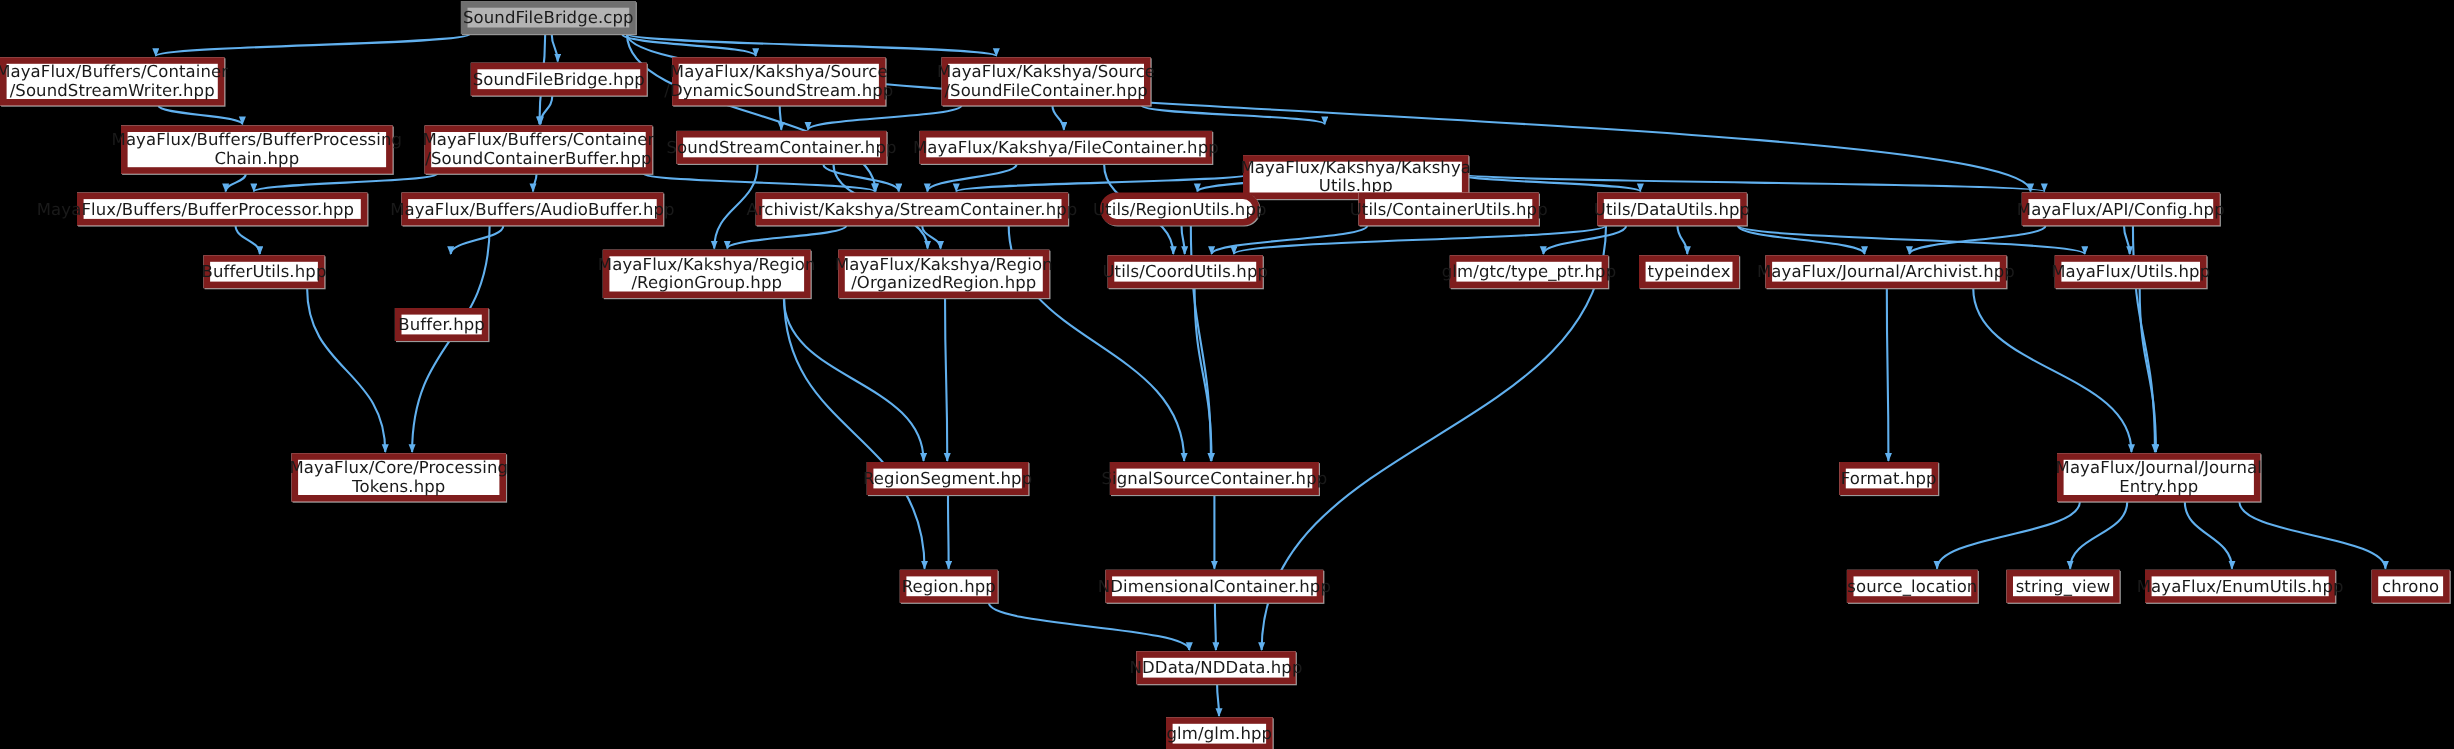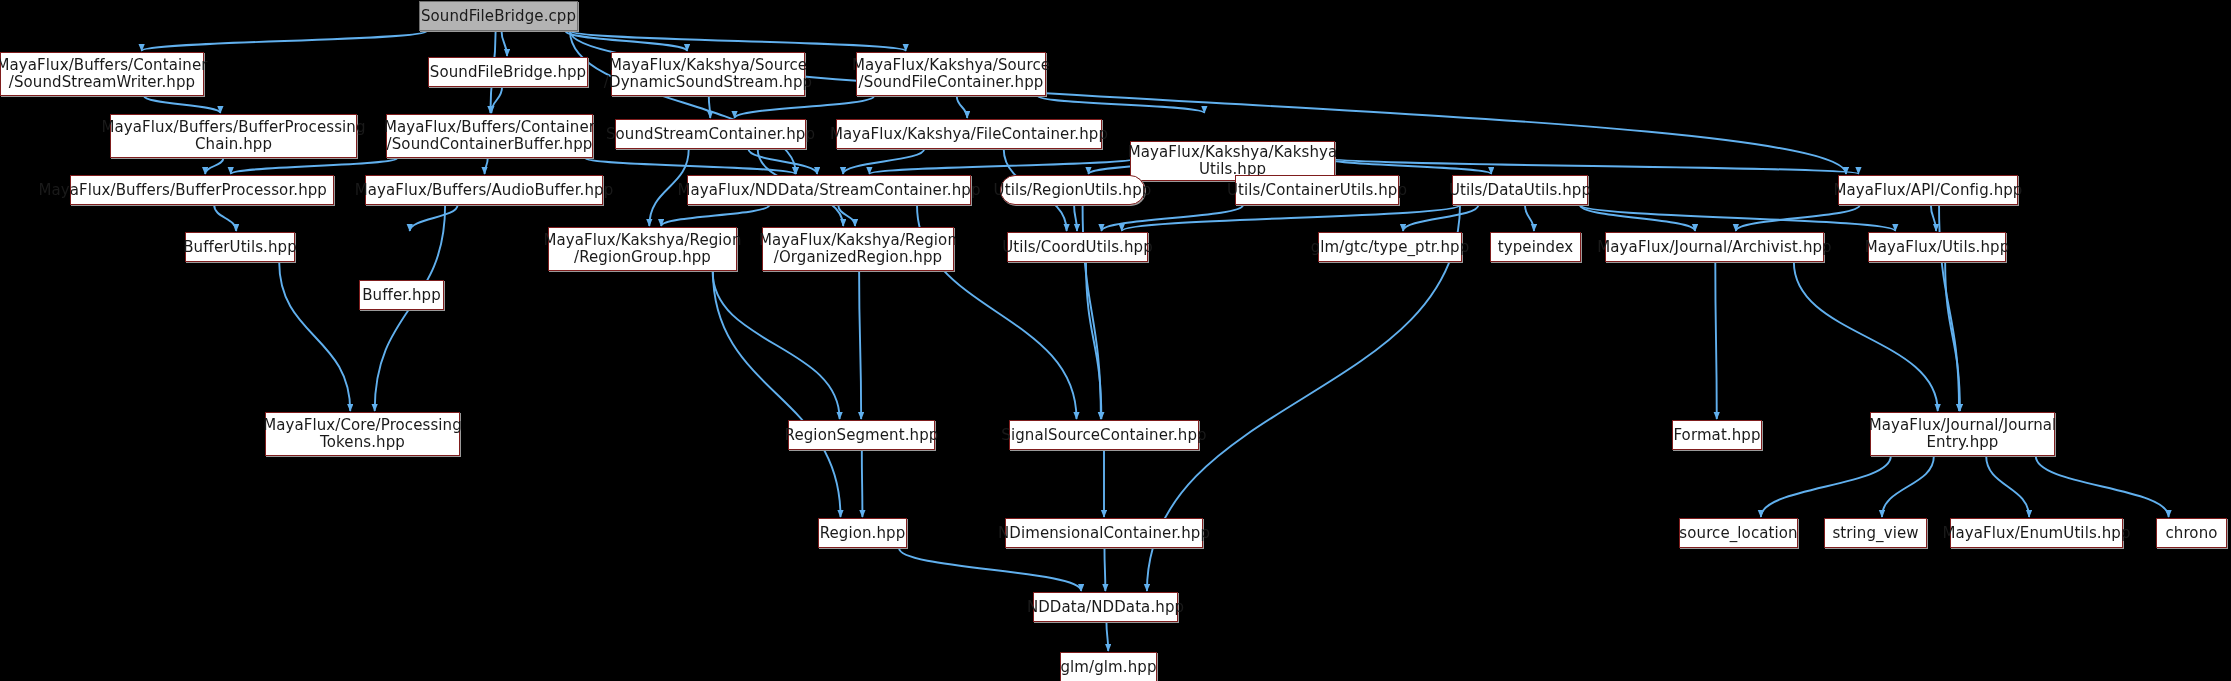--- a/index.html
+++ b/index.html
@@ -1,19 +1,19 @@
 <!DOCTYPE html>
 <html><head>
 <meta charset="utf-8">
 <style>
   html,body{margin:0;padding:0;background:#000;}
   #graph{position:relative;width:2231px;height:681px;background:#000;
          font-family:"DejaVu Sans","Liberation Sans",sans-serif;overflow:hidden;}
   #edges{position:absolute;left:0;top:0;width:2231px;height:681px;}
-  .node{position:absolute;box-sizing:border-box;background:#ffffff;border:1px solid #7f1d1d;
+  .node{position:absolute;box-sizing:border-box;background:#ffffff;border:6px solid #7f1d1d;
         color:#1a1a1a;display:flex;align-items:center;justify-content:center;text-align:center;
         font-size:15px;line-height:17px;letter-spacing:0.1px;white-space:pre-line;
         box-shadow:1px 1px 0 0 #9a9a9a;}
   .node.root{background:#b3b3b3;border-color:#6f6f6f;}
   .node span{display:block;padding:0 6px;}
 </style>
 </head>
 <body>
 
 <div id="graph">
@@ -100,21 +100,21 @@
       <div class="node" style="left: 110px; top: 114px; width: 247px; height: 44px;"><span>MayaFlux/Buffers/BufferProcessing
 Chain.hpp</span></div>
       <div class="node" style="left: 386px; top: 114px; width: 207px; height: 44px;"><span>MayaFlux/Buffers/Container
 /SoundContainerBuffer.hpp</span></div>
       <div class="node" style="left: 615px; top: 119px; width: 191px; height: 30px;"><span>SoundStreamContainer.hpp</span></div>
       <div class="node" style="left: 836px; top: 119px; width: 266px; height: 30px;"><span>MayaFlux/Kakshya/FileContainer.hpp</span></div>
       <div class="node" style="left: 1130px; top: 97px; width: 205px; height: 40px; margin-top: 44px;"><span>MayaFlux/Kakshya/Kakshya
 Utils.hpp</span></div>
       <div class="node" style="left: 70px; top: 175px; width: 264px; height: 30px; justify-content: flex-end;"><span>MayaFlux/Buffers/BufferProcessor.hpp</span></div>
       <div class="node" style="left: 365px; top: 175px; width: 238px; height: 30px;"><span>MayaFlux/Buffers/AudioBuffer.hpp</span></div>
-      <div class="node" style="left: 687px; top: 175px; width: 284px; height: 30px;"><span>MayaFlux/NDData/StreamContainer.hpp</span></div>
+      <div class="node" style="left: 687px; top: 175px; width: 284px; height: 30px;"><span>Archivist/Kakshya/StreamContainer.hpp</span></div>
       <div class="node" style="left: 1000px; top: 175px; width: 145px; height: 30px; border-radius: 15px;"><span>Utils/RegionUtils.hpp</span></div>
       <div class="node" style="left: 1235px; top: 175px; width: 164px; height: 30px;"><span>Utils/ContainerUtils.hpp</span></div>
       <div class="node" style="left: 1452px; top: 175px; width: 136px; height: 30px;"><span>Utils/DataUtils.hpp</span></div>
       <div class="node" style="left: 1838px; top: 175px; width: 180px; height: 30px;"><span>MayaFlux/API/Config.hpp</span></div>
       <div class="node" style="left: 185px; top: 232px; width: 110px; height: 30px;"><span>BufferUtils.hpp</span></div>
       <div class="node" style="left: 359px; top: 232px; width: 85px; height: 30px; margin-top: 48px;"><span>Buffer.hpp</span></div>
       <div class="node" style="left: 548px; top: 227px; width: 189px; height: 44px;"><span>MayaFlux/Kakshya/Region
 /RegionGroup.hpp</span></div>
       <div class="node" style="left: 762px; top: 227px; width: 192px; height: 44px;"><span>MayaFlux/Kakshya/Region
 /OrganizedRegion.hpp</span></div>

